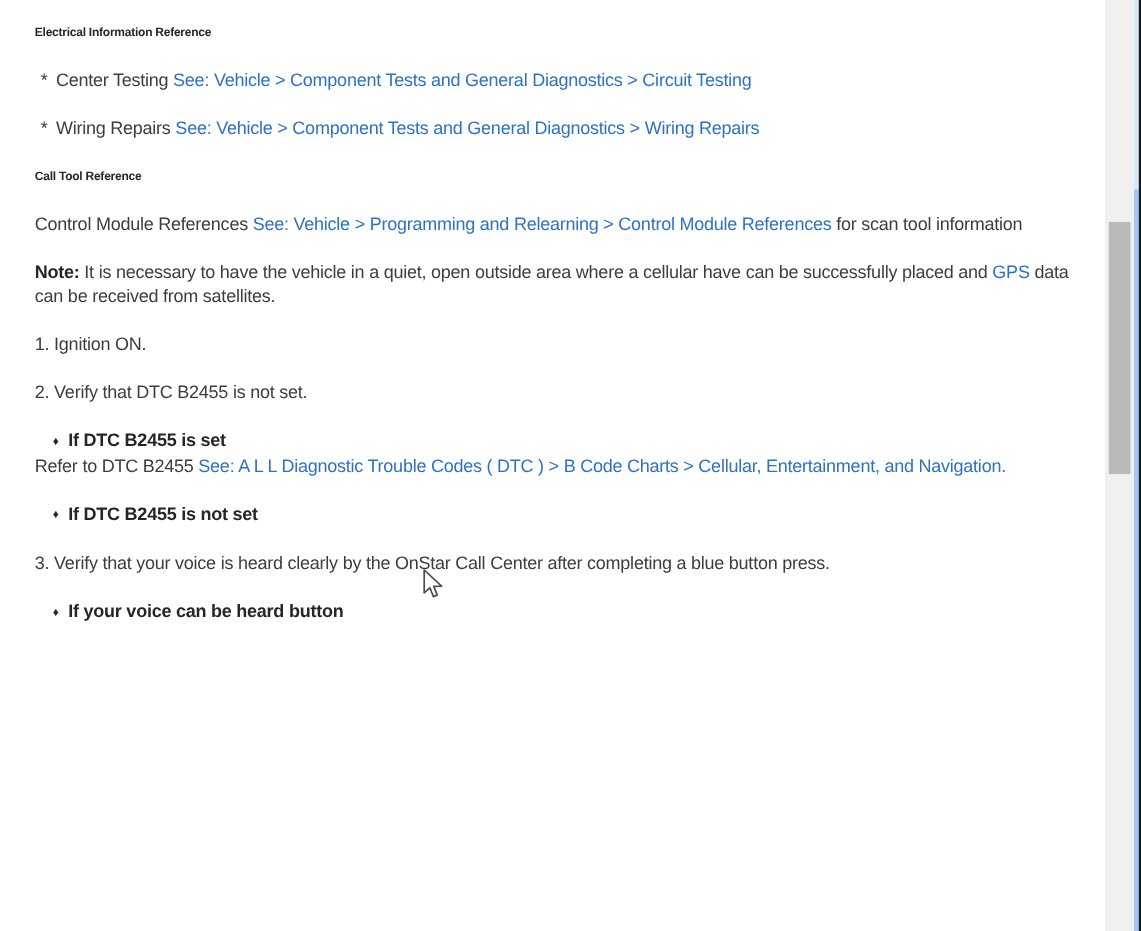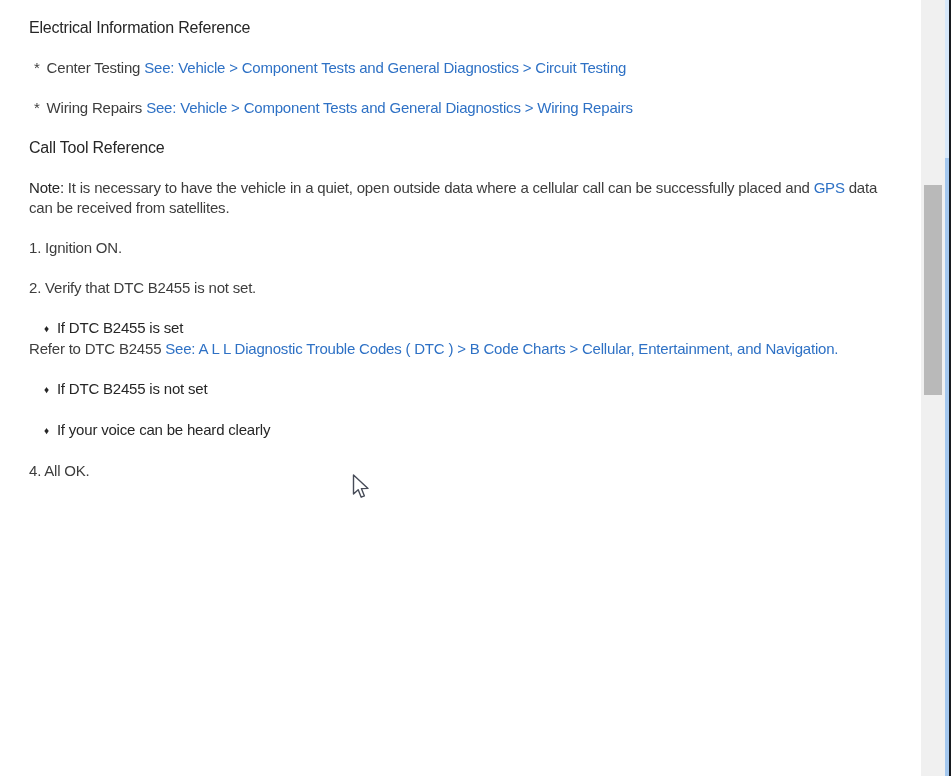--- a/index.html
+++ b/index.html
@@ -24,34 +24,34 @@
     width:866px;
     padding:18px 0 0 29px;
     color:var(--body-text);
     font-size:15px;
     line-height:20px;
     letter-spacing:-0.2px;
   }
   .doc > :first-child{margin-top:0;}
   .doc h3{
     margin:20px 0;
-    font-size:16px;
-    font-weight:400;
+    font-size:10px;
+    font-weight:700;
     color:var(--heading-text);
   }
   .doc p{margin:20px 0;}
   .bullet{padding-left:5px;}
   .star{display:inline-block;margin-right:3px;}
   a.link{
     color:var(--link);
     text-decoration:none;
     cursor:pointer;
     text-align:right;
   }
-  .bold{font-weight:400;color:var(--heading-text);}
+  .bold{font-weight:700;color:var(--heading-text);}
   .cond{padding-left:15px;}
   .cond .diamond{
     font-size:10px;
     margin-right:8px;
     color:var(--heading-text);
     vertical-align:1px;
   }
   
   .inner-scroll-track{
     position:absolute;left:921px;top:0;
@@ -100,50 +100,55 @@
 
 
   <p class="bullet">
     <span class="star">*</span>
     <span>Wiring Repairs</span>
     <a class="link">See: Vehicle &gt; Component Tests and General Diagnostics &gt; Wiring Repairs</a>
   </p>
 
   <h3>Call Tool Reference</h3>
 
+  <p>
+    <span>Control Module References</span>
+    <a class="link">See: Vehicle &gt; Programming and Relearning &gt; Control Module References</a>
+    <span>for scan tool information</span>
+  </p>
 
 
   <p>
     <span class="bold">Note:</span>
-    <span>It is necessary to have the vehicle in a quiet, open outside data where a cellular call can be successfully placed and</span>
+    <span>It is necessary to have the vehicle in a quiet, open outside area where a cellular have can be successfully placed and</span>
     <a class="link">GPS</a>
     <span>data can be received from satellites.</span>
   </p>
 
   <p>1. Ignition ON.</p>
 
   <p>2. Verify that DTC B2455 is not set.</p>
 
   <p>
     <span class="cond"><span class="diamond">♦</span><span class="bold">If DTC B2455 is set</span></span><br>
     <span>Refer to DTC B2455</span>
     <a class="link">See: A L L Diagnostic Trouble Codes ( DTC ) &gt; B Code Charts &gt; Cellular, Entertainment, and Navigation.</a>
   </p>
 
   <p>
     <span class="cond"><span class="diamond">♦</span><span class="bold">If DTC B2455 is not set</span></span>
   </p>
 
+  <p>3. Verify that your voice is heard clearly by the OnStar Call Center after completing a blue button press.</p>
 
 
   <p>
-    <span class="cond"><span class="diamond">♦</span><span class="bold">If your voice can be heard clearly</span></span>
+    <span class="cond"><span class="diamond">♦</span><span class="bold">If your voice can be heard button</span></span>
   </p>
 
-  <p>4. All OK.</p>
 
 </div>
 
 <div class="inner-scroll-track"></div>
 <div class="inner-scroll-thumb"></div>
 <div class="outer-scroll-track"></div>
 <div class="outer-scroll-thumb"></div>
 <div class="screen-edge"></div>
 
 <svg class="cursor" viewBox="0 0 18 27" xmlns="http://www.w3.org/2000/svg">

